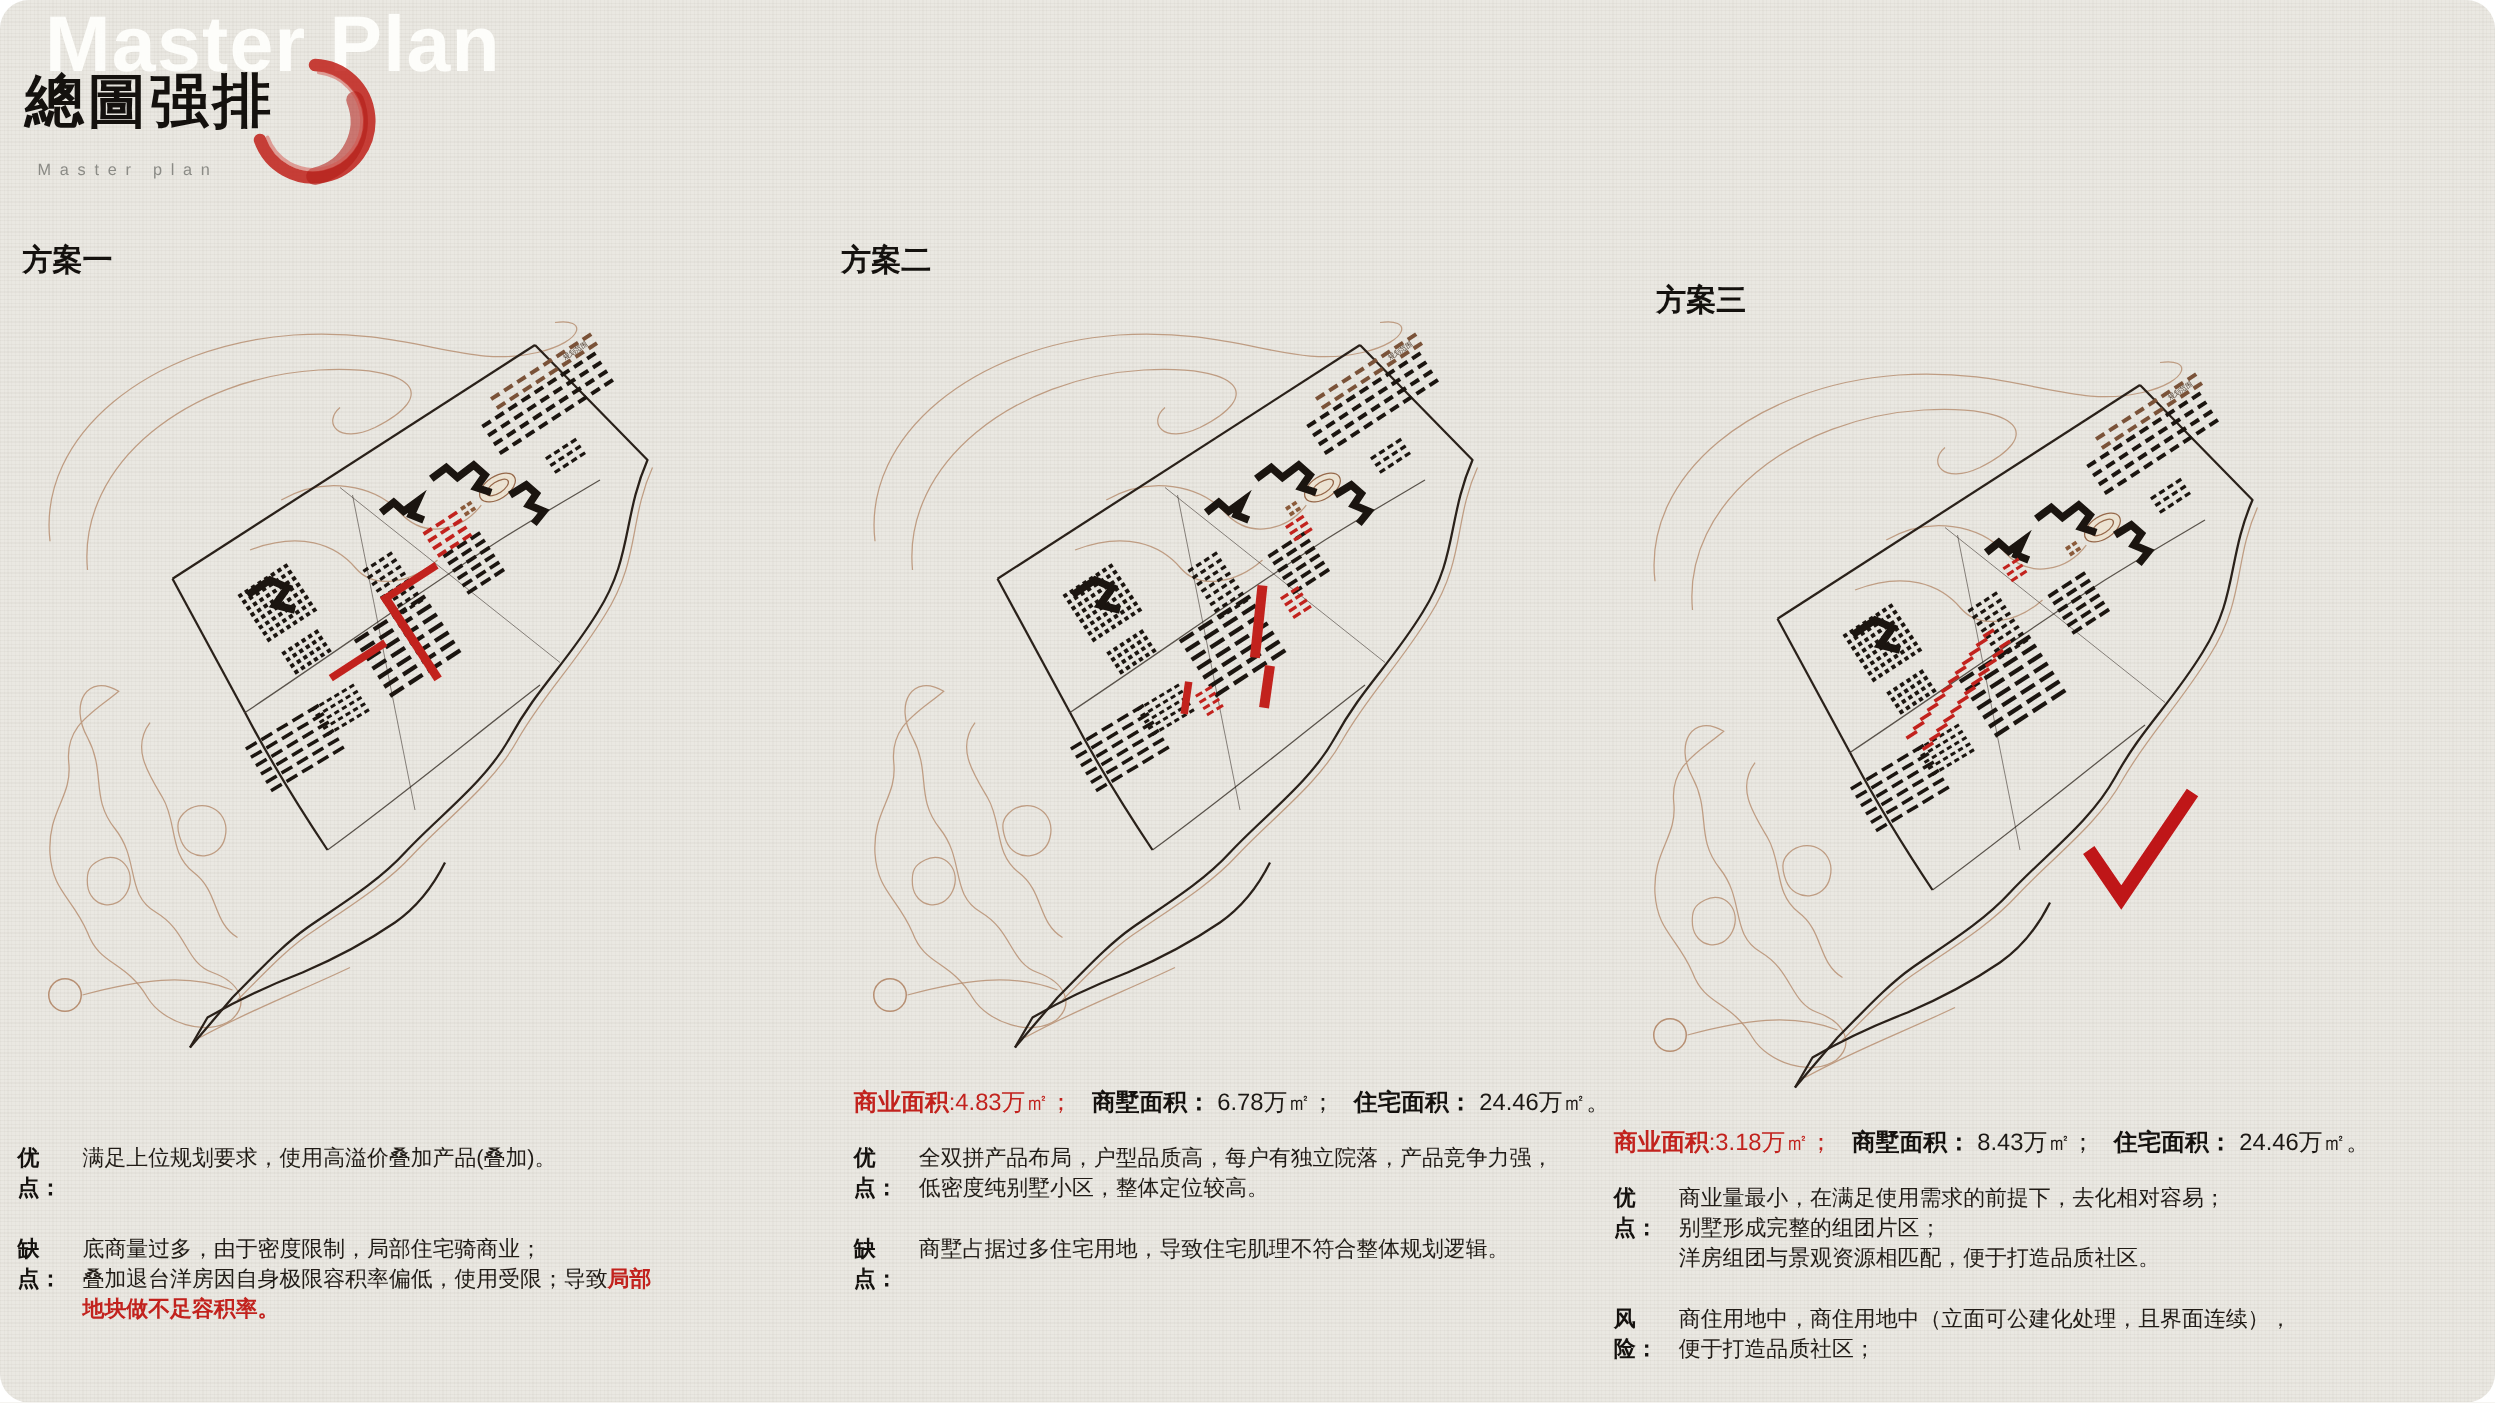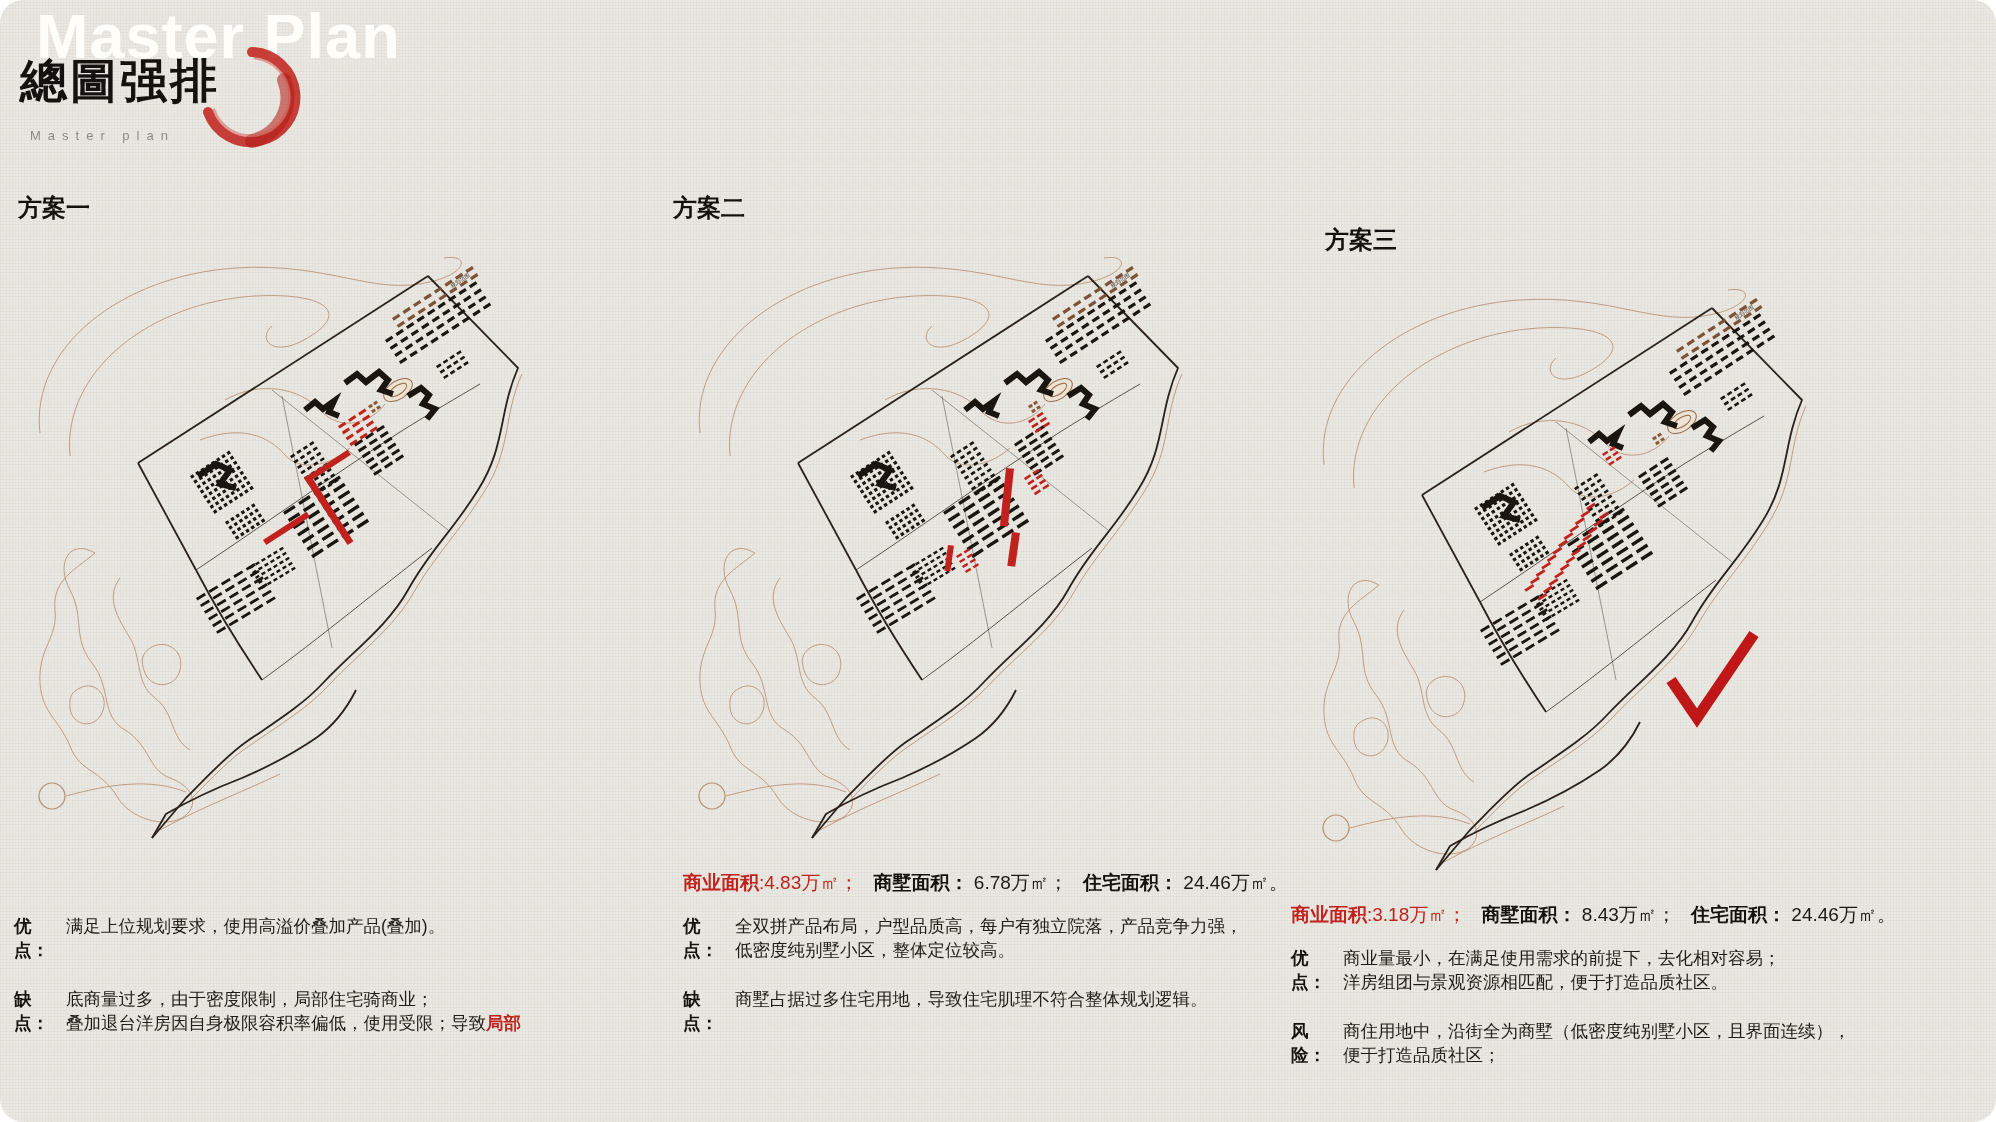--- a/index.html
+++ b/index.html
@@ -459,20 +459,21 @@
           <span class="p-label">优点：</span>
           <div class="p-content">
             <div><span>满足上位规划要求，使用高溢价叠加产品(叠加)。</span></div>
           </div>
         </div>
         <div class="point">
           <span class="p-label">缺点：</span>
           <div class="p-content">
             <div><span>底商量过多，由于密度限制，局部住宅骑商业；</span></div>
             <div><span>叠加退台洋房因自身极限容积率偏低，使用受限；导致</span><span class="seg-red">局部</span></div>
+            <div><span class="seg-red">地块做不足容积率。</span></div>
           </div>
         </div>
       </div>
   </section>
 
   <section class="scheme c2">
     <h2 class="scheme-title">方案二</h2>
     <div class="map">
       <svg class="plan" viewBox="0 0 660 644">
           <path d="M40,215 C30,130 120,58 235,50 C330,44 372,78 430,64 C468,55 470,36 444,40" fill="none" stroke="#b78f72" stroke-width="1" opacity="0.85"></path>
@@ -1267,26 +1268,27 @@
     <p class="stats">
       <span class="s-red s-label">商业面积</span><span class="s-red">:3.18万㎡；</span><span class="s-gap"></span>
       <span class="s-label">商墅面积：</span><span> 8.43万㎡；</span><span class="s-gap"></span>
       <span class="s-label">住宅面积：</span><span> 24.46万㎡。</span>
     </p>
     <div class="points">
         <div class="point">
           <span class="p-label">优点：</span>
           <div class="p-content">
             <div><span>商业量最小，在满足使用需求的前提下，去化相对容易；</span></div>
+            <div><span>别墅形成完整的组团片区；</span></div>
             <div><span>洋房组团与景观资源相匹配，便于打造品质社区。</span></div>
           </div>
         </div>
         <div class="point">
           <span class="p-label">风险：</span>
           <div class="p-content">
-            <div><span>商住用地中，沿街全为商墅（低密度纯别墅小区，且界面连续），</span></div>
+            <div><span>商住用地中，商住用地中（立面可公建化处理，且界面连续），</span></div>
             <div><span>便于打造品质社区；</span></div>
           </div>
         </div>
       </div>
   </section>
 
 </div>
 
 </body></html>

